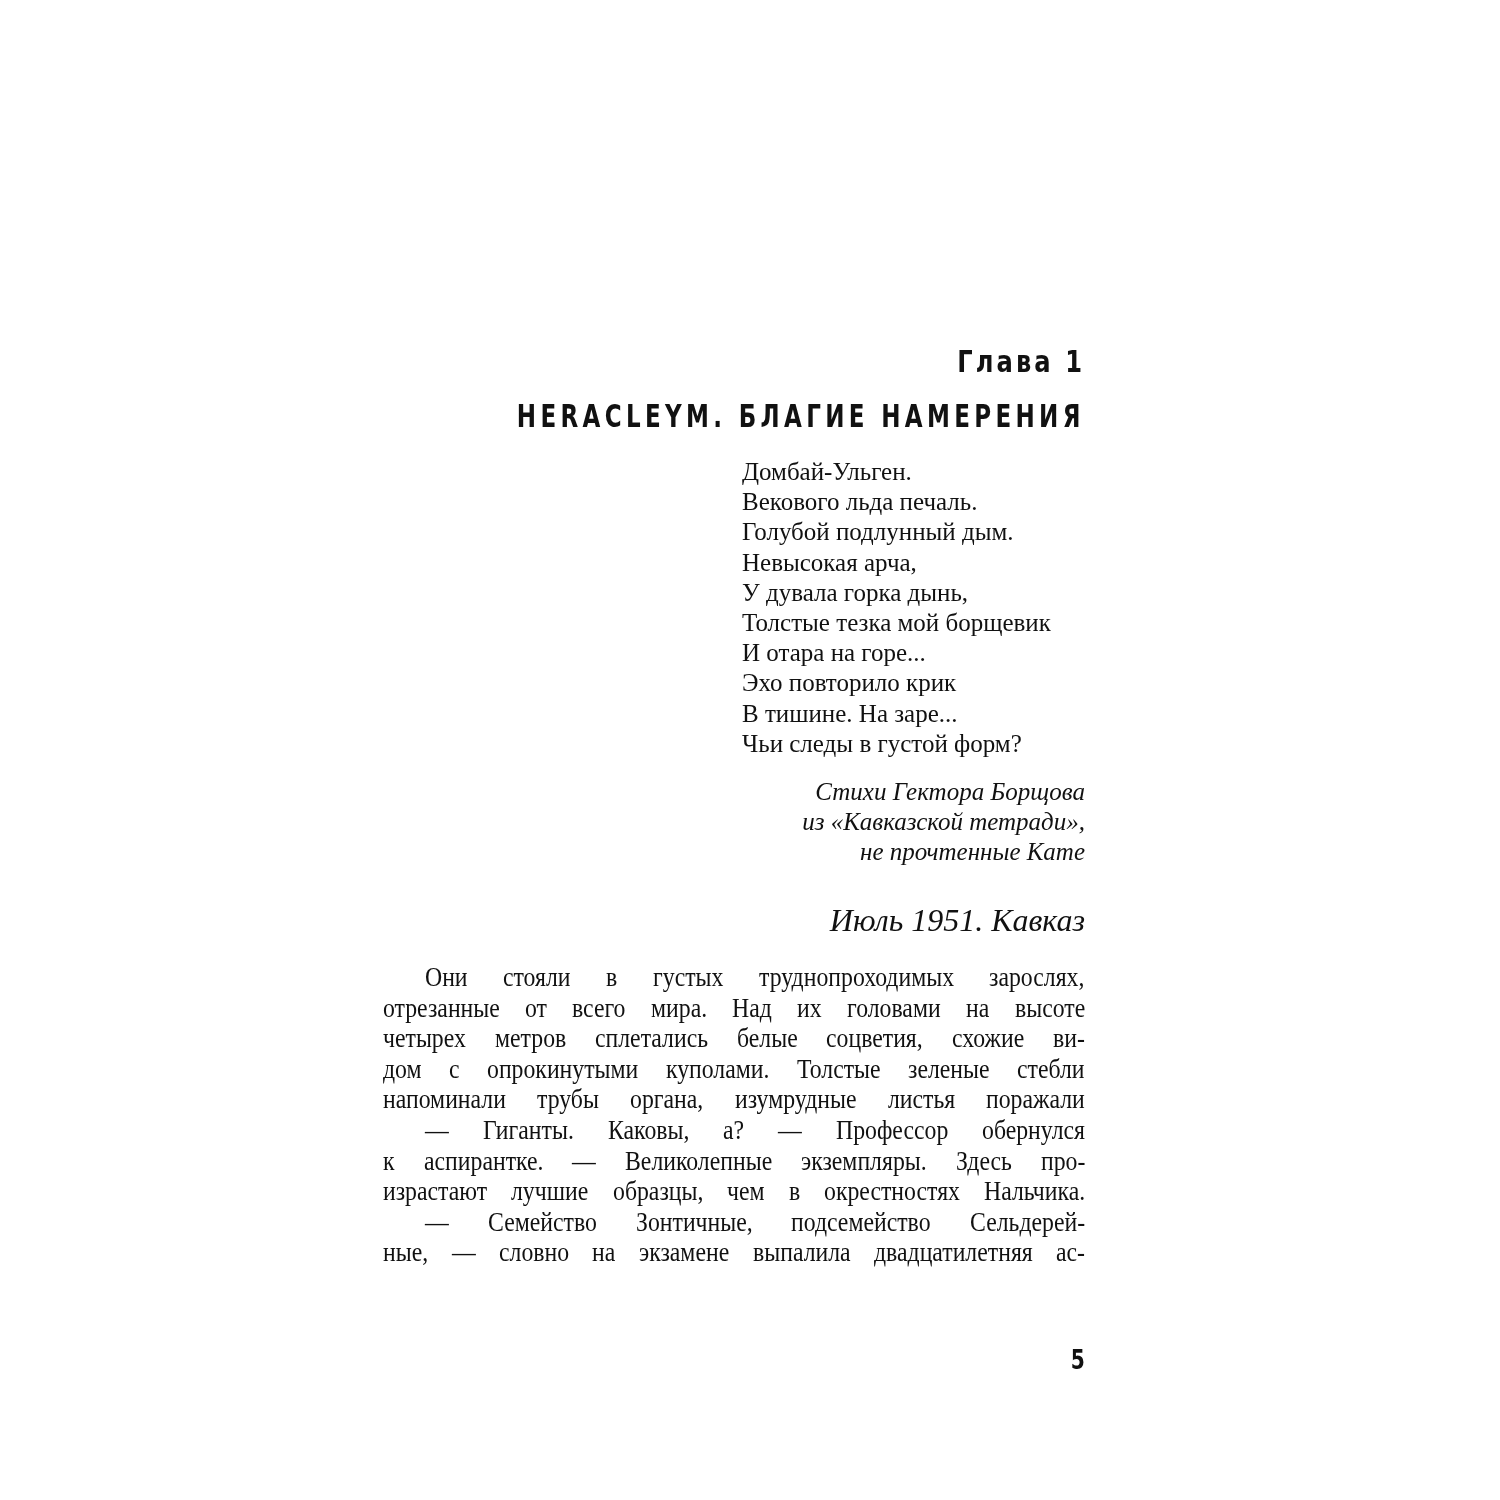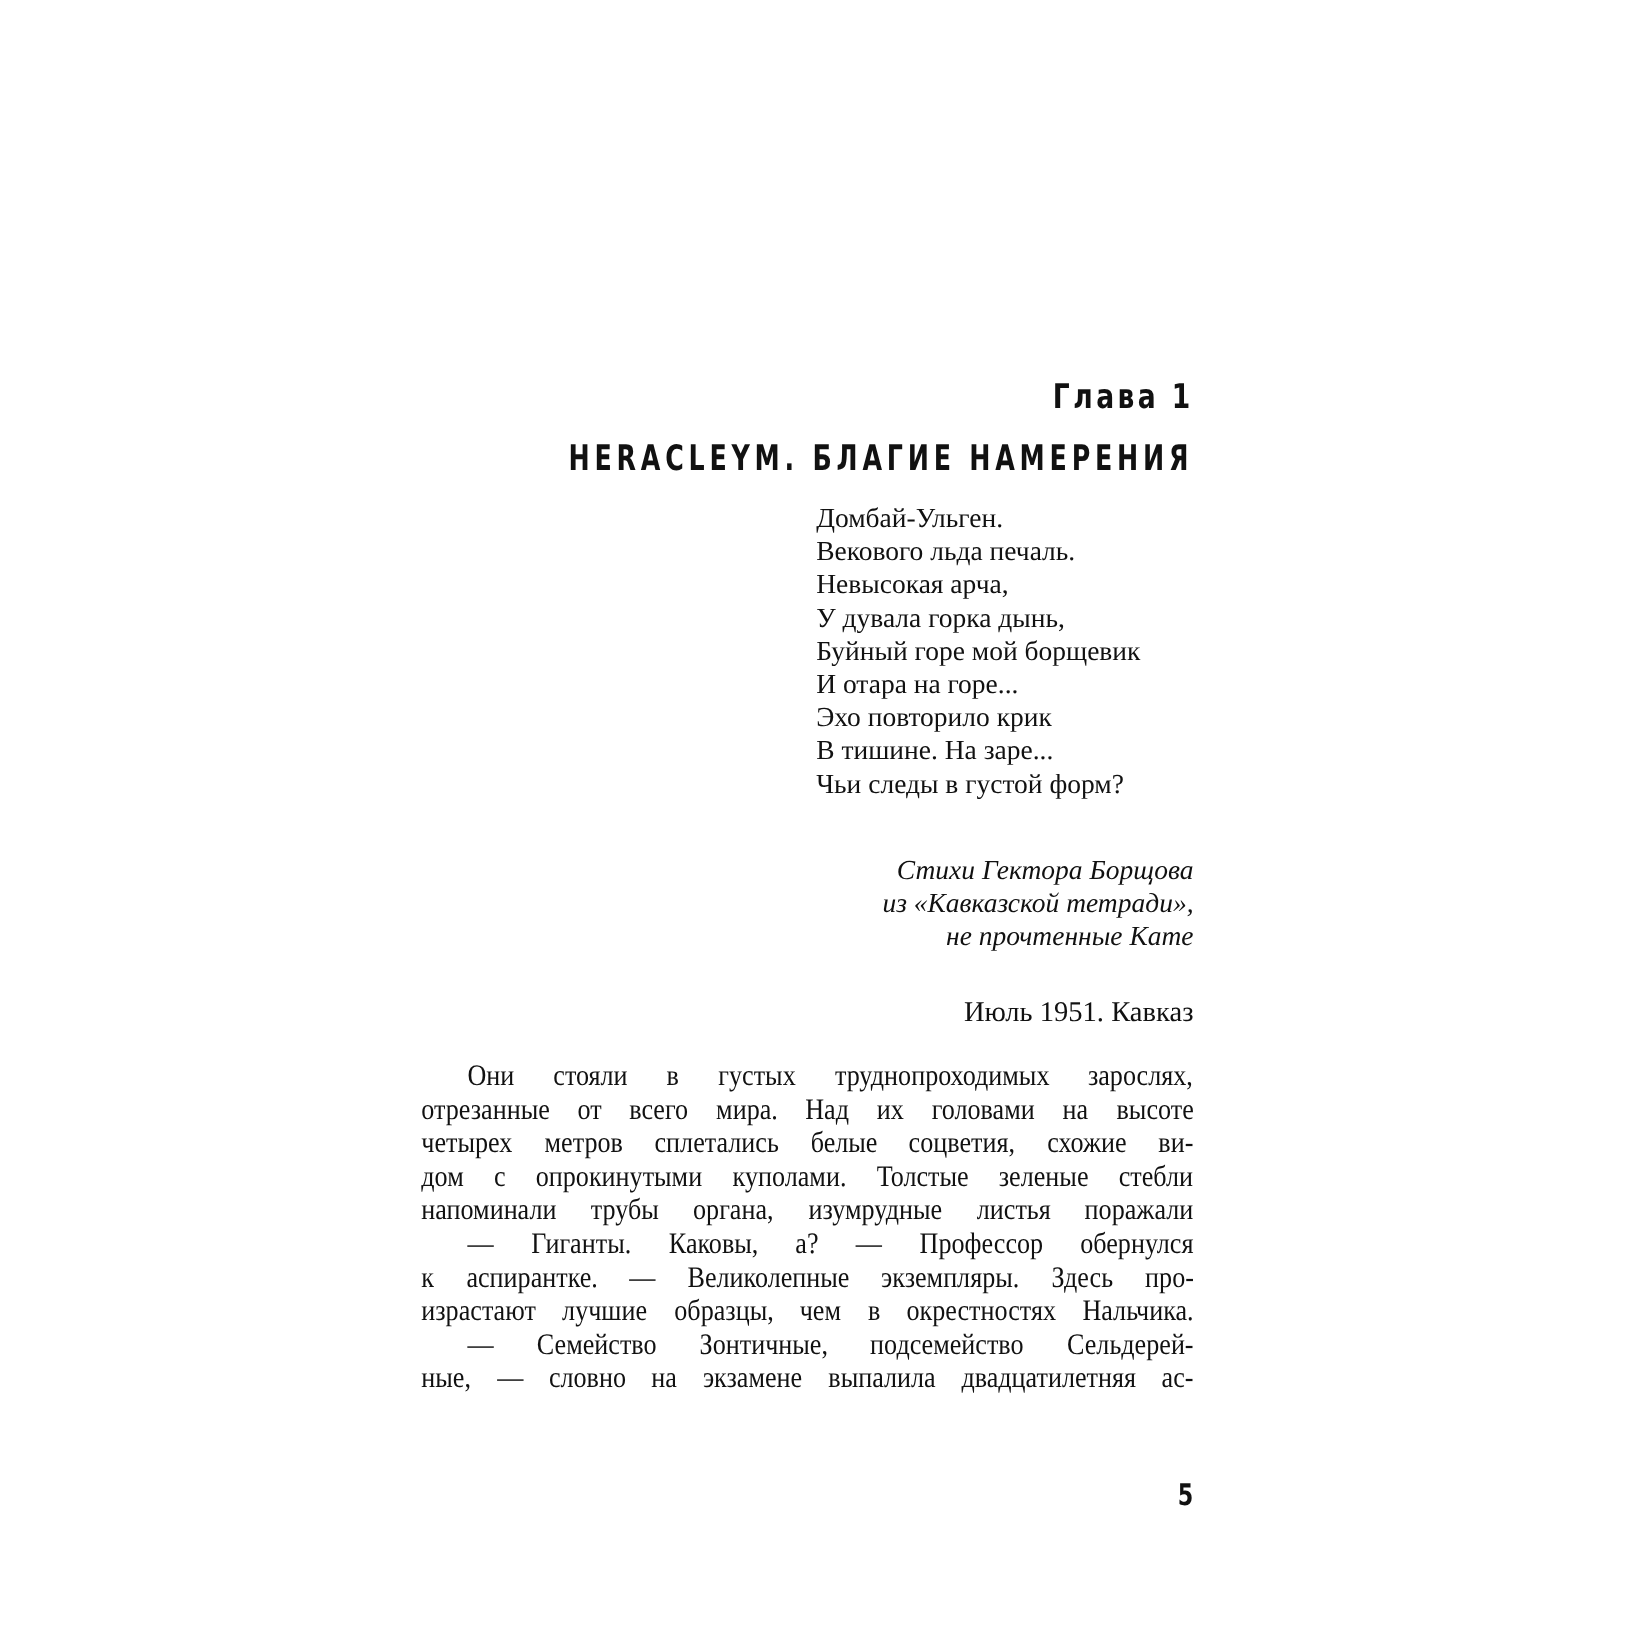--- a/index.html
+++ b/index.html
@@ -25,22 +25,22 @@
   }
   .poem div { white-space: nowrap; }
   .attribution {
     position: absolute; right: 0; top: 777px; text-align: right;
     font-family: "Liberation Serif", serif; font-style: italic;
     font-size: 25px; line-height: 30px;
   }
   .attribution div { white-space: nowrap; }
   .dateline {
     position: absolute; right: 0; top: 905px;
-    font-family: "Liberation Serif", serif; 
-    font-size: 26px; line-height: 30px; white-space: nowrap;
+    font-family: "Liberation Serif", serif; font-style: italic;
+    font-size: 32px; line-height: 30px; white-space: nowrap;
   }
   .body-text {
     position: absolute; left: 0; top: 962px; width: 702px;
     font-family: "Liberation Serif", serif; font-size: 27px; line-height: 30.6px;
   }
   .body-line {
     display: flex; justify-content: space-between; white-space: nowrap;
     height: 30.6px;
   }
   .body-line.indent { padding-left: 42px; }
@@ -56,23 +56,24 @@
 <body>
 
 <div class="page">
 
   <div class="chapter-label">Глава 1</div>
   <div class="chapter-title">HERACLEYM. БЛАГИЕ НАМЕРЕНИЯ</div>
 
   <div class="poem">
     <div>Домбай-Ульген.</div>
     <div>Векового льда печаль.</div>
+    <div>Голубой подлунный дым.</div>
     <div>Невысокая арча,</div>
     <div>У дувала горка дынь,</div>
-    <div>Буйный горе мой борщевик</div>
+    <div>Толстые тезка мой борщевик</div>
     <div>И отара на горе...</div>
     <div>Эхо повторило крик</div>
     <div>В тишине. На заре...</div>
     <div>Чьи следы в густой форм?</div>
   </div>
 
   <div class="attribution">
     <div>Стихи Гектора Борщова</div>
     <div>из «Кавказской тетради»,</div>
     <div>не прочтенные Кате</div>

